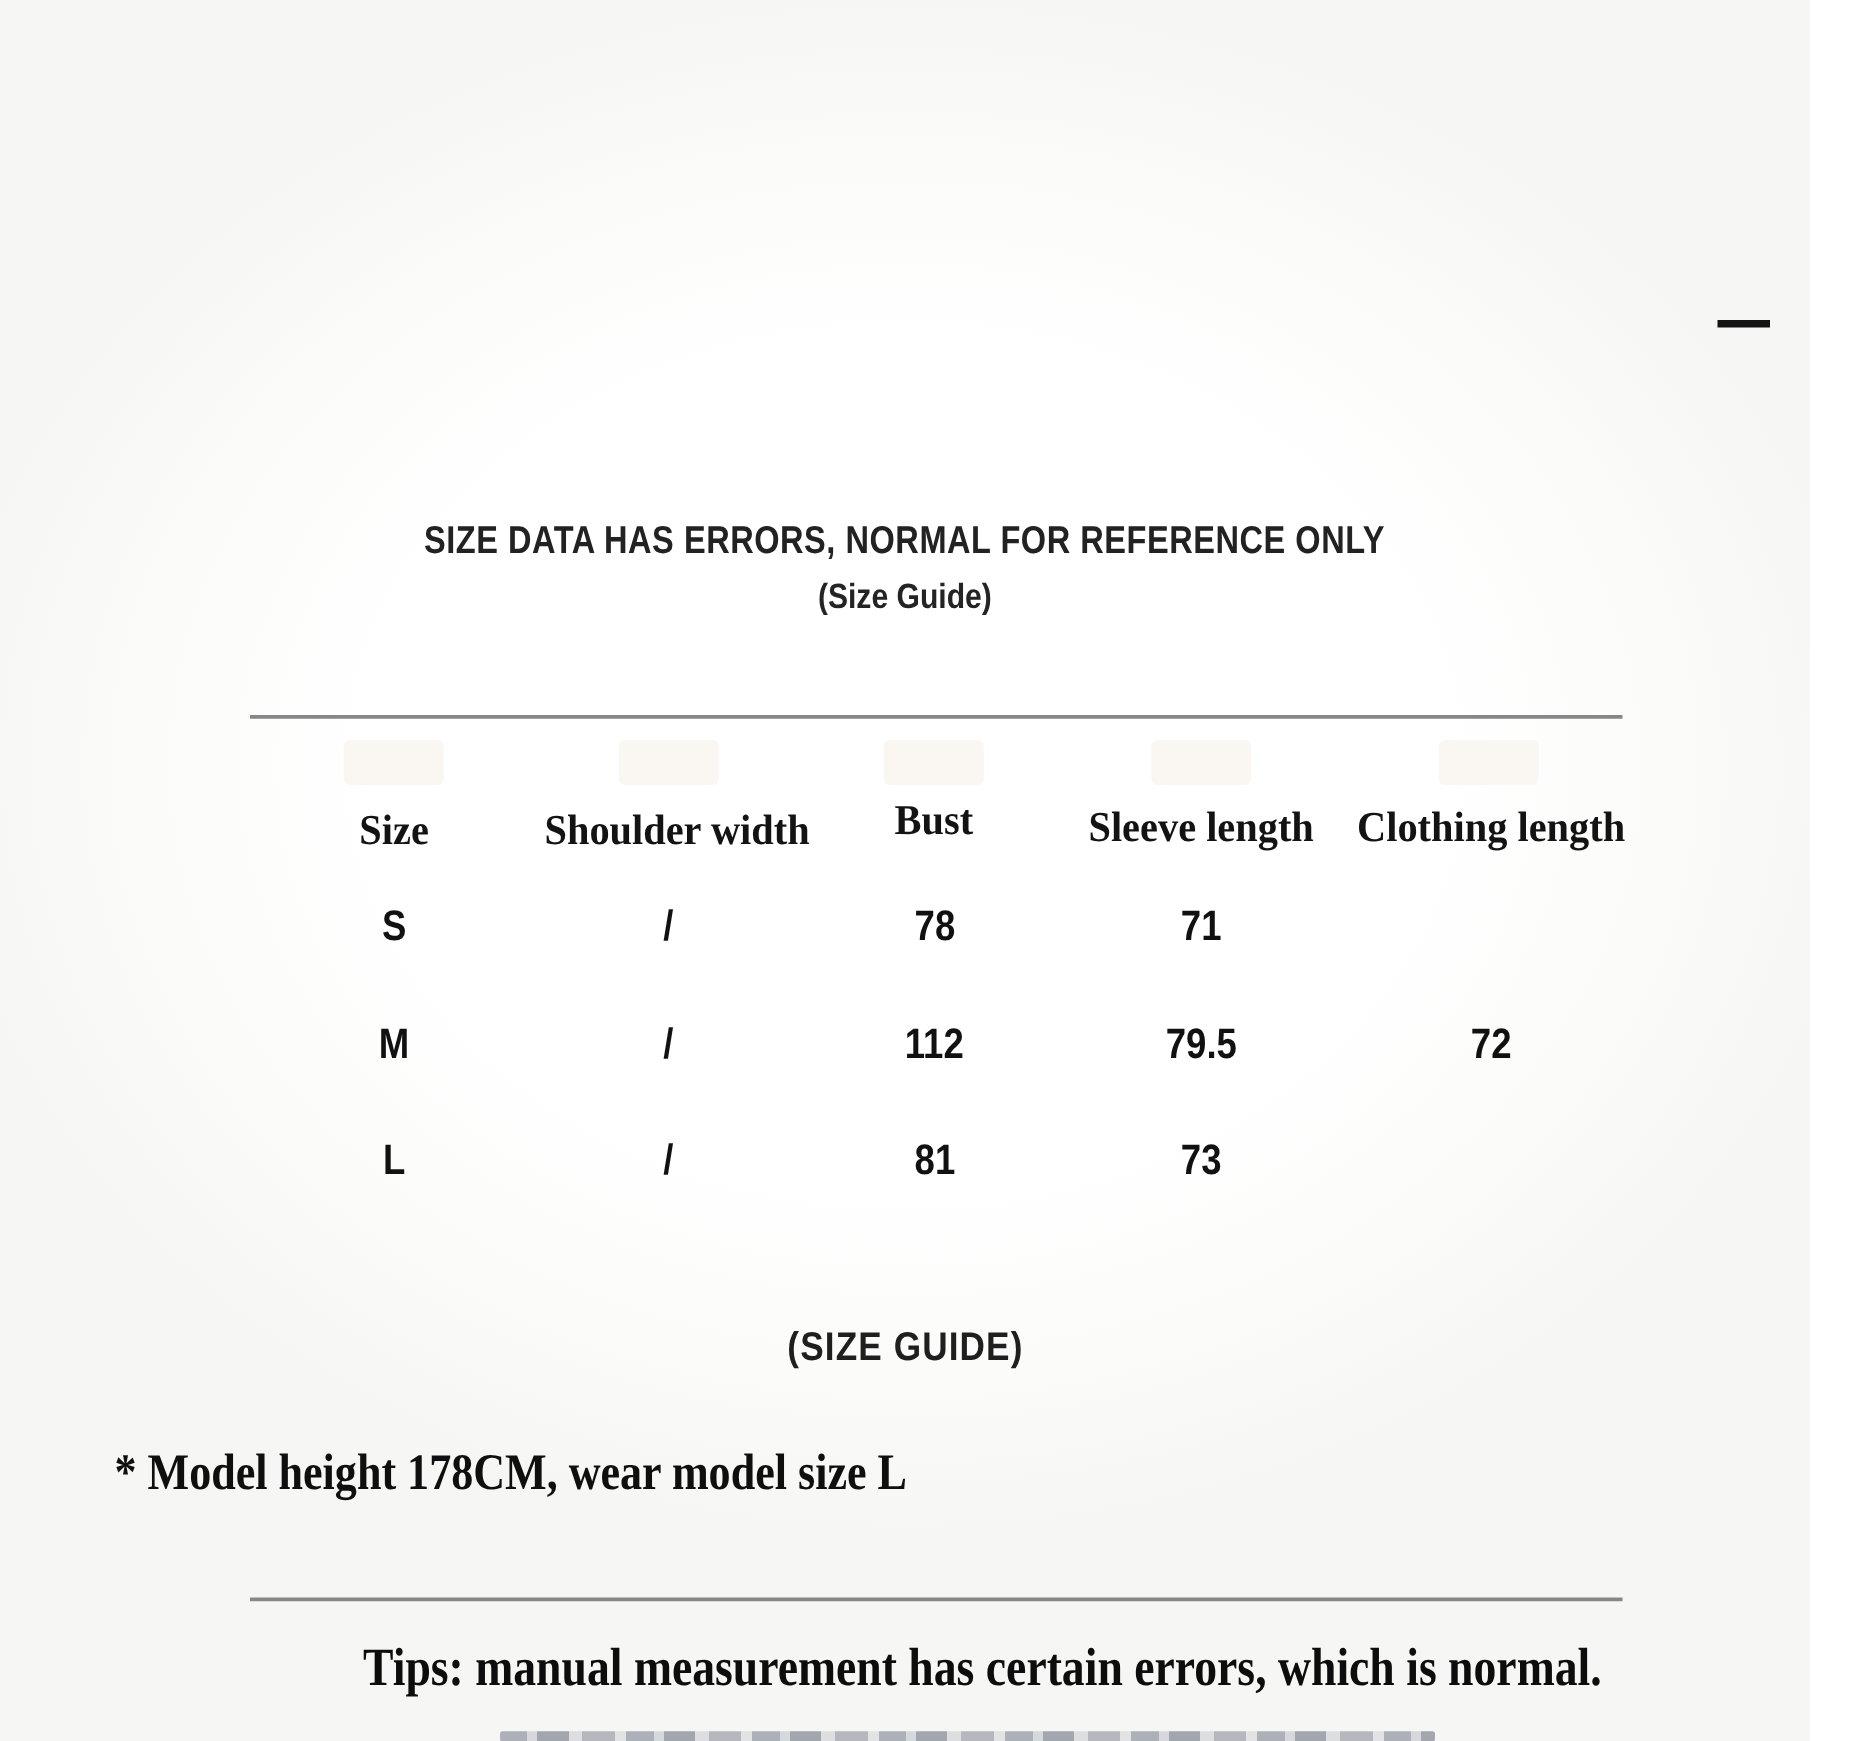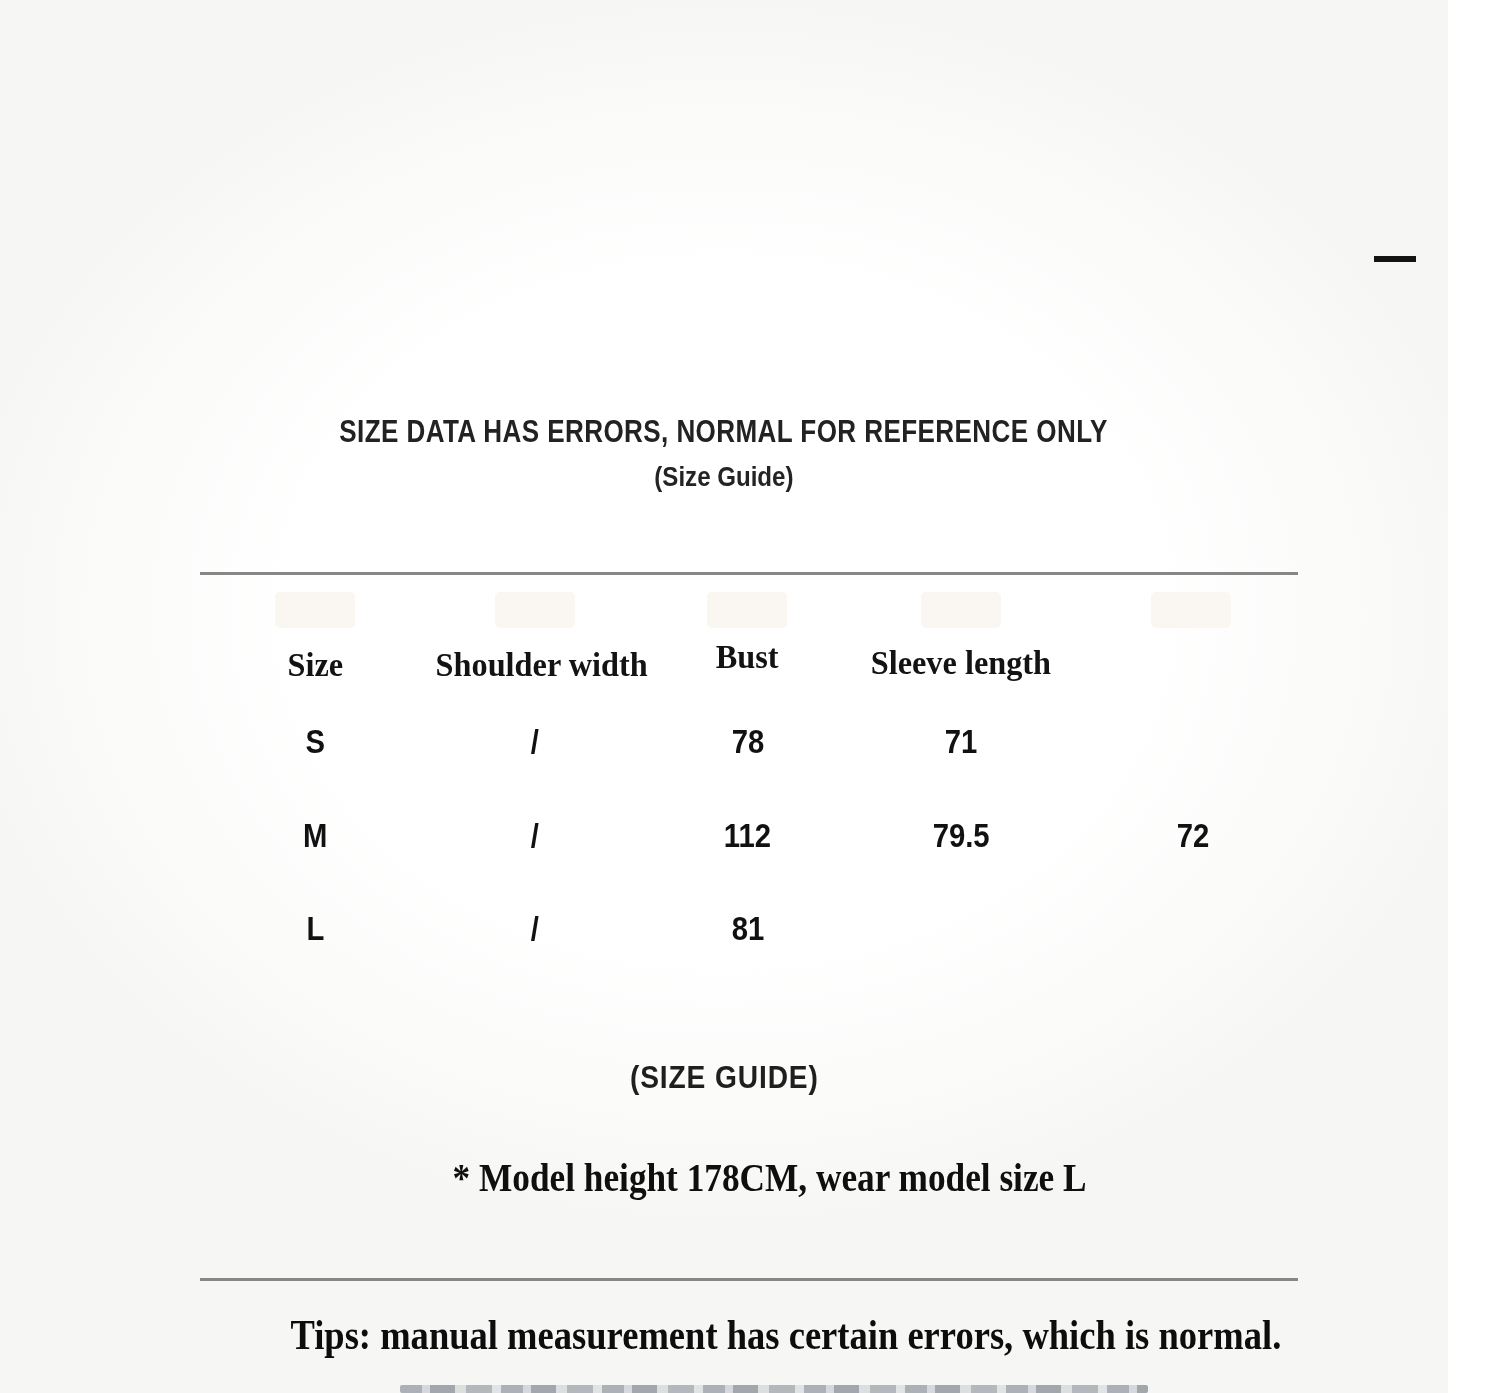--- a/index.html
+++ b/index.html
@@ -34,21 +34,21 @@
   .thead .h4,.thead .h5{margin-top:14px;}
   .tdata{font-size:34px;font-weight:700;color:#111;}
   .tdata .cx{transform:scaleX(.86);}
   .rowS{top:706px;}
   .rowM{top:800px;}
   .rowL{top:893px;}
 
   .size-guide-caption{top:1059px;font-size:32px;font-weight:600;letter-spacing:1px;color:#1f1f1f;}
   .size-guide-caption .cx{transform:scaleX(.88);}
 
-  .model-note{top:1153px;left:40px;width:1460px;text-align:center;font-size:41px;font-weight:600;color:#0f0f0f;}
+  .model-note{top:1153px;left:40px;width:1460px;text-align:left;font-size:41px;font-weight:600;color:#0f0f0f;}
   .model-note .cx{transform:scaleX(.86);}
 
   .tips{top:1310px;left:56px;width:1460px;text-align:center;font-size:43px;font-weight:700;color:#0d0d0d;}
   .tips .cx{transform:scaleX(.85);}
 
   .dash{top:256px;left:1374px;width:42px;height:6px;background:#141414;}
 
   .cutoff-strip{
     top:1385px;left:400px;width:748px;height:8px;opacity:.8;border-radius:2px;
     background:repeating-linear-gradient(90deg,
@@ -78,20 +78,21 @@
   <div class="abs ghost-box" style="left:495px;"></div>
   <div class="abs ghost-box" style="left:707px;"></div>
   <div class="abs ghost-box" style="left:921px;"></div>
   <div class="abs ghost-box" style="left:1151px;"></div>
 
   <div class="abs trow thead">
     <div class="h1"><span class="cx">Size</span></div>
     <div class="h2"><span class="cx">Shoulder width</span></div>
     <div class="h3"><span class="cx">Bust</span></div>
     <div class="h4"><span class="cx">Sleeve length</span></div>
+    <div class="h5"><span class="cx">Clothing length</span></div>
   </div>
 
   <div class="abs trow tdata rowS sans-cond">
     <div><span class="cx">S</span></div>
     <div><span class="cx">/</span></div>
     <div><span class="cx">78</span></div>
     <div><span class="cx">71</span></div>
   </div>
 
   <div class="abs trow tdata rowM sans-cond">
@@ -99,20 +100,21 @@
     <div><span class="cx">/</span></div>
     <div><span class="cx">112</span></div>
     <div><span class="cx">79.5</span></div>
     <div><span class="cx">72</span></div>
   </div>
 
   <div class="abs trow tdata rowL sans-cond">
     <div><span class="cx">L</span></div>
     <div><span class="cx">/</span></div>
     <div><span class="cx">81</span></div>
+    <div><span class="cx">73</span></div>
   </div>
 
   <div class="abs center-text size-guide-caption sans-cond">
     <span class="cx">(SIZE GUIDE)</span>
   </div>
 
   <div class="abs model-note serif-cond">
     <span class="cx">* Model height 178CM, wear model size L</span>
   </div>
 

